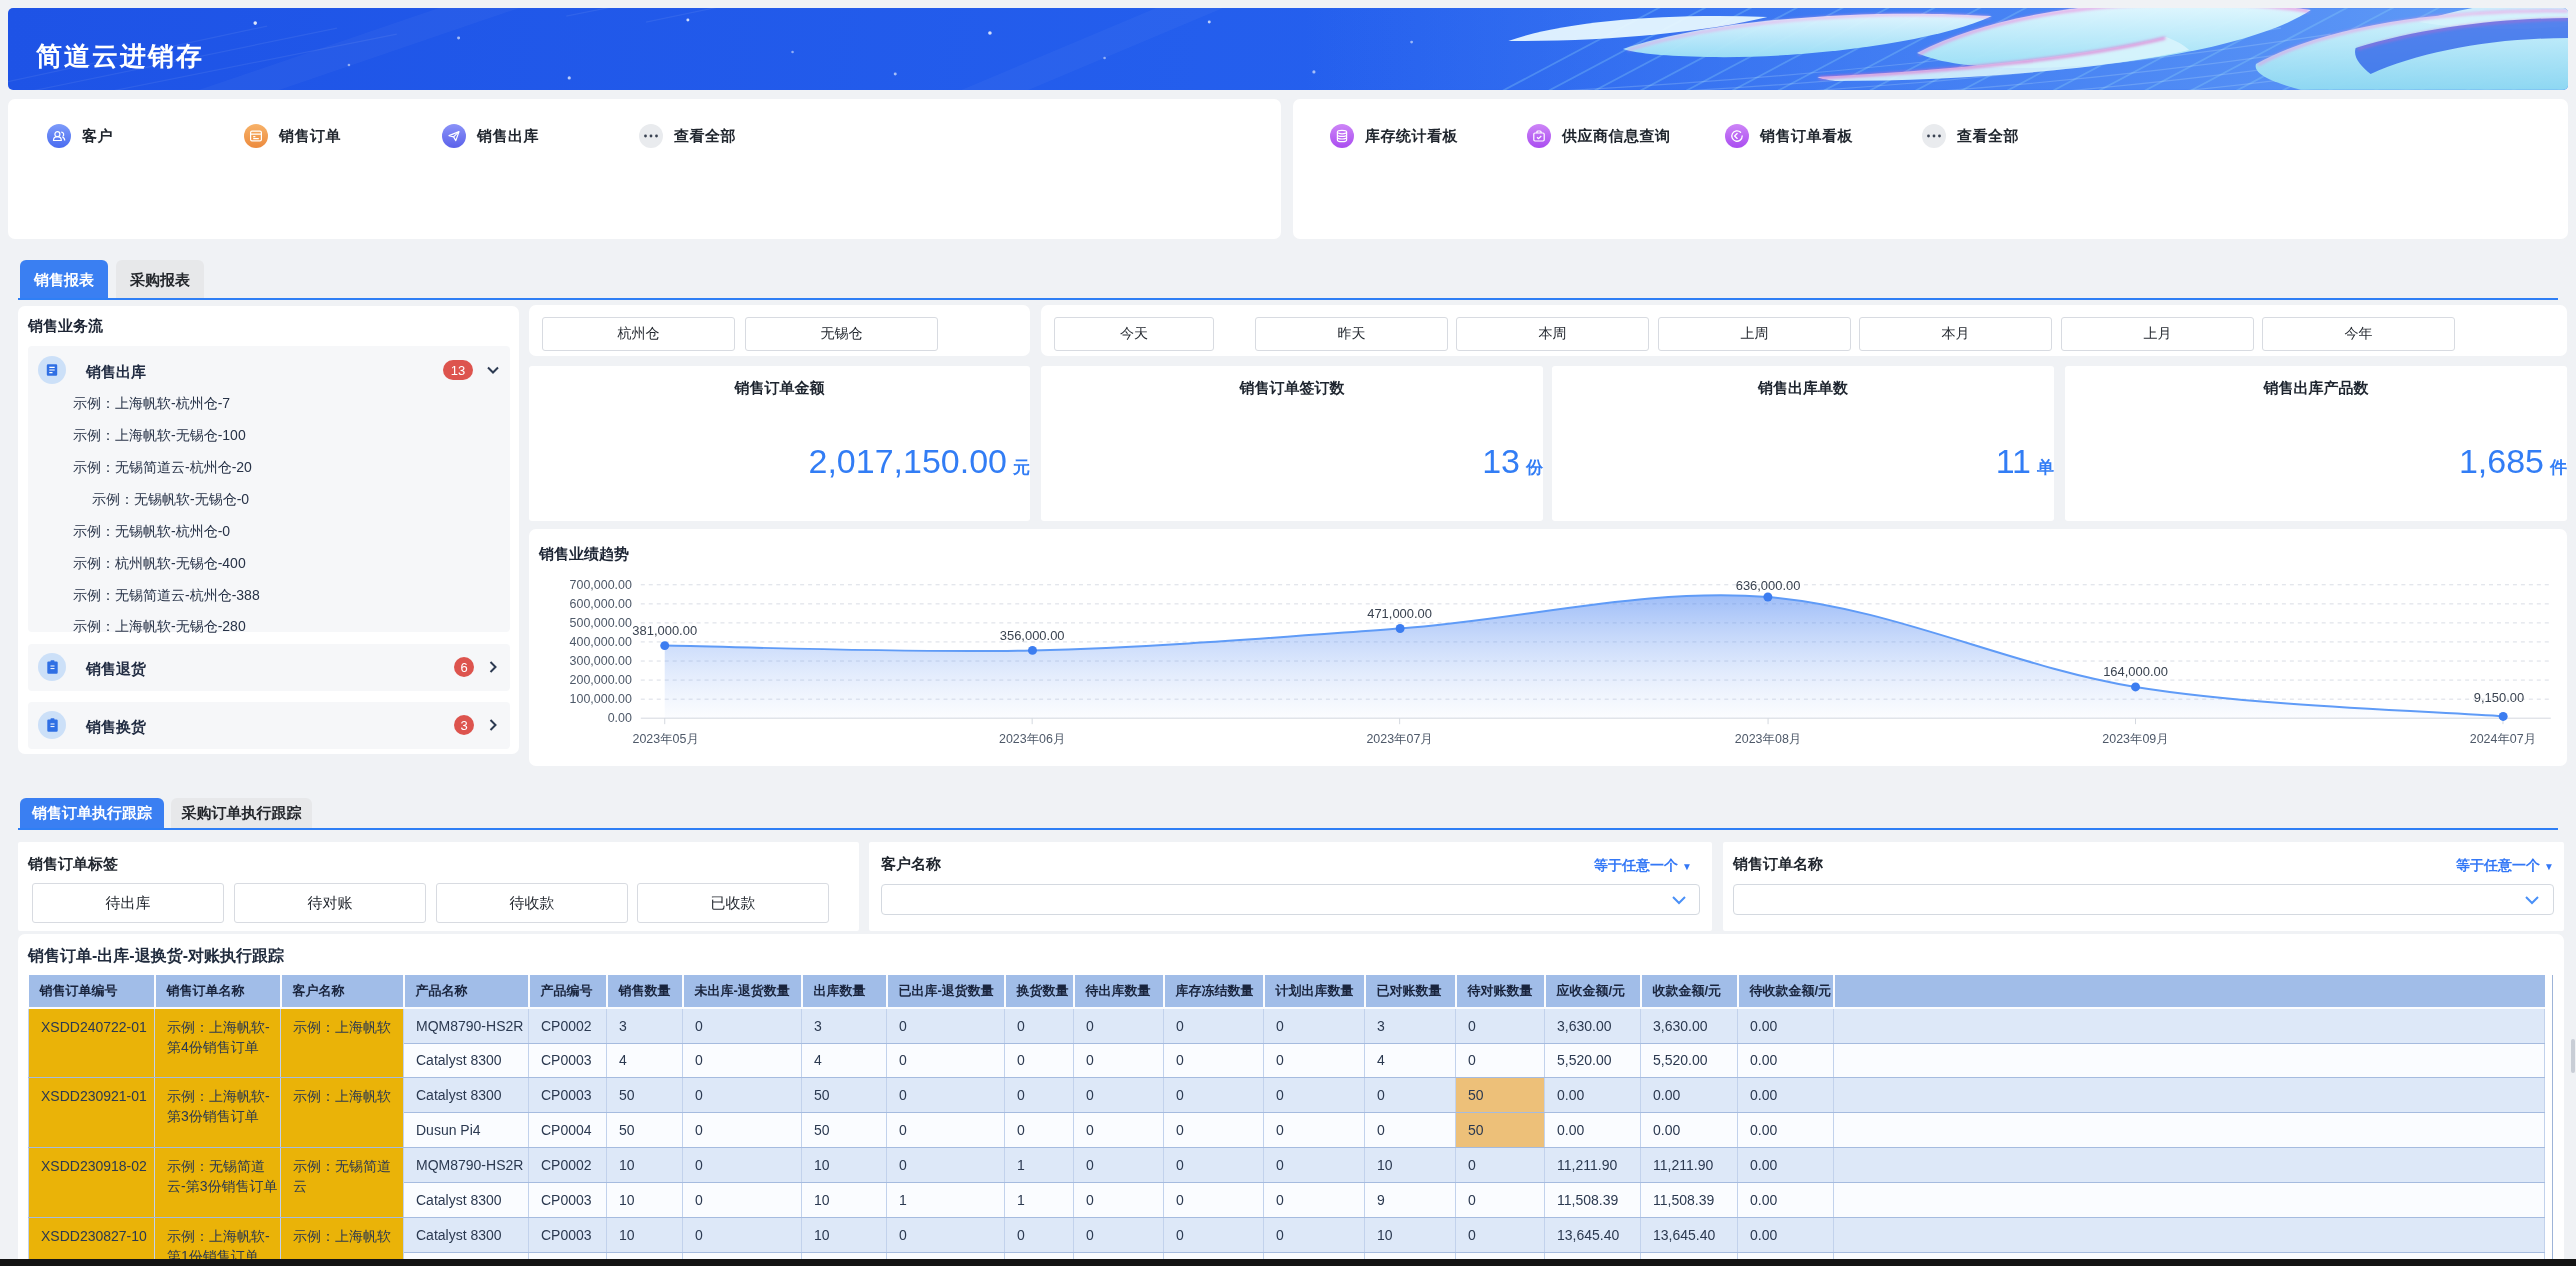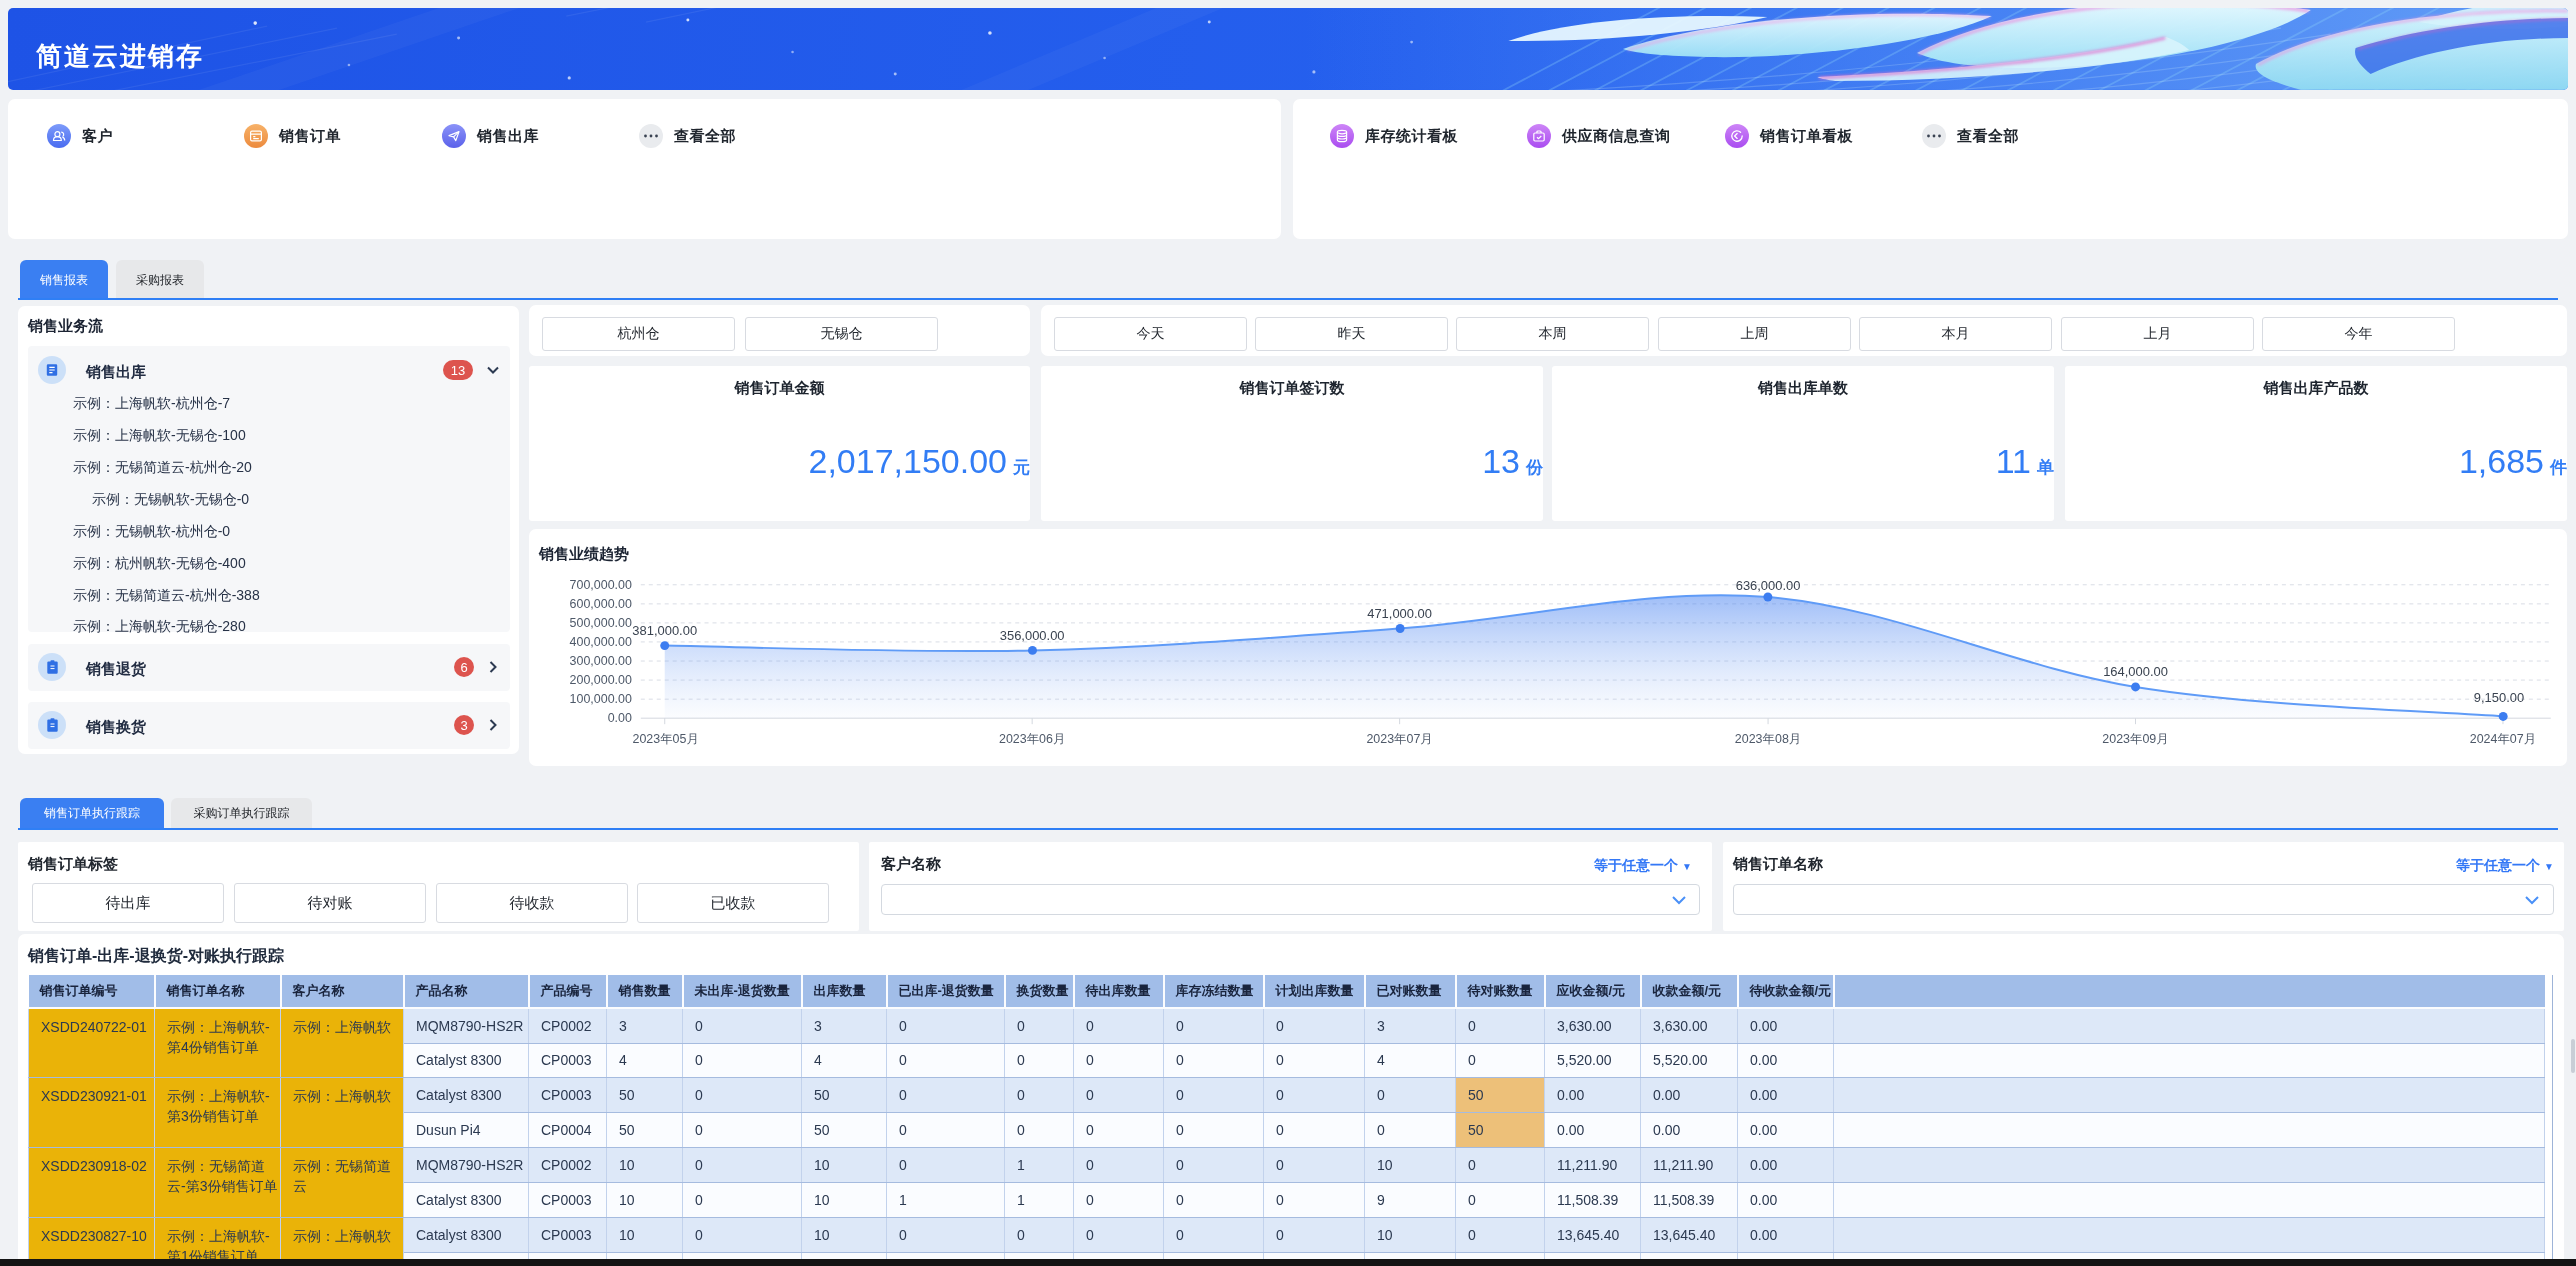--- a/index.html
+++ b/index.html
@@ -3,21 +3,21 @@
 <meta charset="utf-8">
 <style>
 html,body{margin:0;padding:0;}
 body{width:2576px;height:1266px;overflow:hidden;background:#f0f2f5;font-family:"Liberation Sans",sans-serif;}
 #page{position:relative;width:2576px;height:1266px;background:#f0f2f5;overflow:hidden;}
 .abs{position:absolute;}
 .card{position:absolute;background:#fff;border-radius:7px;}
 .sc-item{position:absolute;height:24px;display:flex;align-items:center;}
 .sc-ic{width:24px;height:24px;border-radius:50%;display:flex;align-items:center;justify-content:center;flex:0 0 24px;}
 .sc-tx{margin-left:11px;font-size:15px;font-weight:700;color:#20262e;letter-spacing:0.5px;}
-.tab{position:absolute;height:40px;border-radius:6px 6px 0 0;display:flex;align-items:center;justify-content:center;font-size:12px;font-weight:400;}
+.tab{position:absolute;height:40px;border-radius:6px 6px 0 0;display:flex;align-items:center;justify-content:center;font-size:15px;font-weight:700;}
 .tab.on{background:#3a7ff2;color:#fff;}
 .tab.off{background:#e7e8ea;color:#23262b;}
 .btn{position:absolute;background:#fff;border:1px solid #d8dbe1;border-radius:3px;display:flex;align-items:center;justify-content:center;font-size:14px;color:#242930;box-sizing:border-box;}
 .statcard{position:absolute;background:#fff;border-radius:3px;top:366px;height:155px;}
 .stat-t{position:absolute;top:13px;left:0;right:0;text-align:center;font-size:15px;font-weight:700;color:#1d242e;}
 .stat-v{position:absolute;top:76px;left:0;right:0;text-align:right;color:#327df5;font-size:34px;}
 .stat-v .u{font-size:17px;font-weight:700;margin-left:6px;}
 .flt-label{position:absolute;font-size:15px;font-weight:700;color:#20262e;}
 .flt-link{position:absolute;font-size:14px;font-weight:700;color:#3478f6;}
 .sel{position:absolute;height:31px;background:#fff;border:1px solid #d4d9e0;border-radius:4px;box-sizing:border-box;}
@@ -312,21 +312,21 @@
     <svg class="abs" style="left:460px;top:16px;" width="10" height="14" viewBox="0 0 10 14">
           <path d="M2.5 2 L7.5 7 L2.5 12" fill="none" stroke="#2c3a52" stroke-width="2"></path>
         </svg>
   </div>
 </div>
 
 <div class="card" style="left:529px;top:305px;width:501px;height:51px;"></div>
 <div class="btn" style="left:542px;top:317px;width:193px;height:34px;">杭州仓</div>
 <div class="btn" style="left:745px;top:317px;width:193px;height:34px;">无锡仓</div>
 <div class="card" style="left:1041px;top:305px;width:1526px;height:51px;"></div>
-<div class="btn" style="left:1054px;top:317px;width:193px;height:34px;">今天</div>
+<div class="btn" style="left:1054px;top:317px;width:160px;height:34px;">今天</div>
 <div class="btn" style="left:1255px;top:317px;width:193px;height:34px;">昨天</div>
 <div class="btn" style="left:1456px;top:317px;width:193px;height:34px;">本周</div>
 <div class="btn" style="left:1658px;top:317px;width:193px;height:34px;">上周</div>
 <div class="btn" style="left:1859px;top:317px;width:193px;height:34px;">本月</div>
 <div class="btn" style="left:2061px;top:317px;width:193px;height:34px;">上月</div>
 <div class="btn" style="left:2262px;top:317px;width:193px;height:34px;">今年</div>
 
 <div class="statcard" style="left:529px;width:501px;">
   <div class="stat-t">销售订单金额</div>
       <div class="stat-v">2,017,150.00<span class="u">元</span></div>

